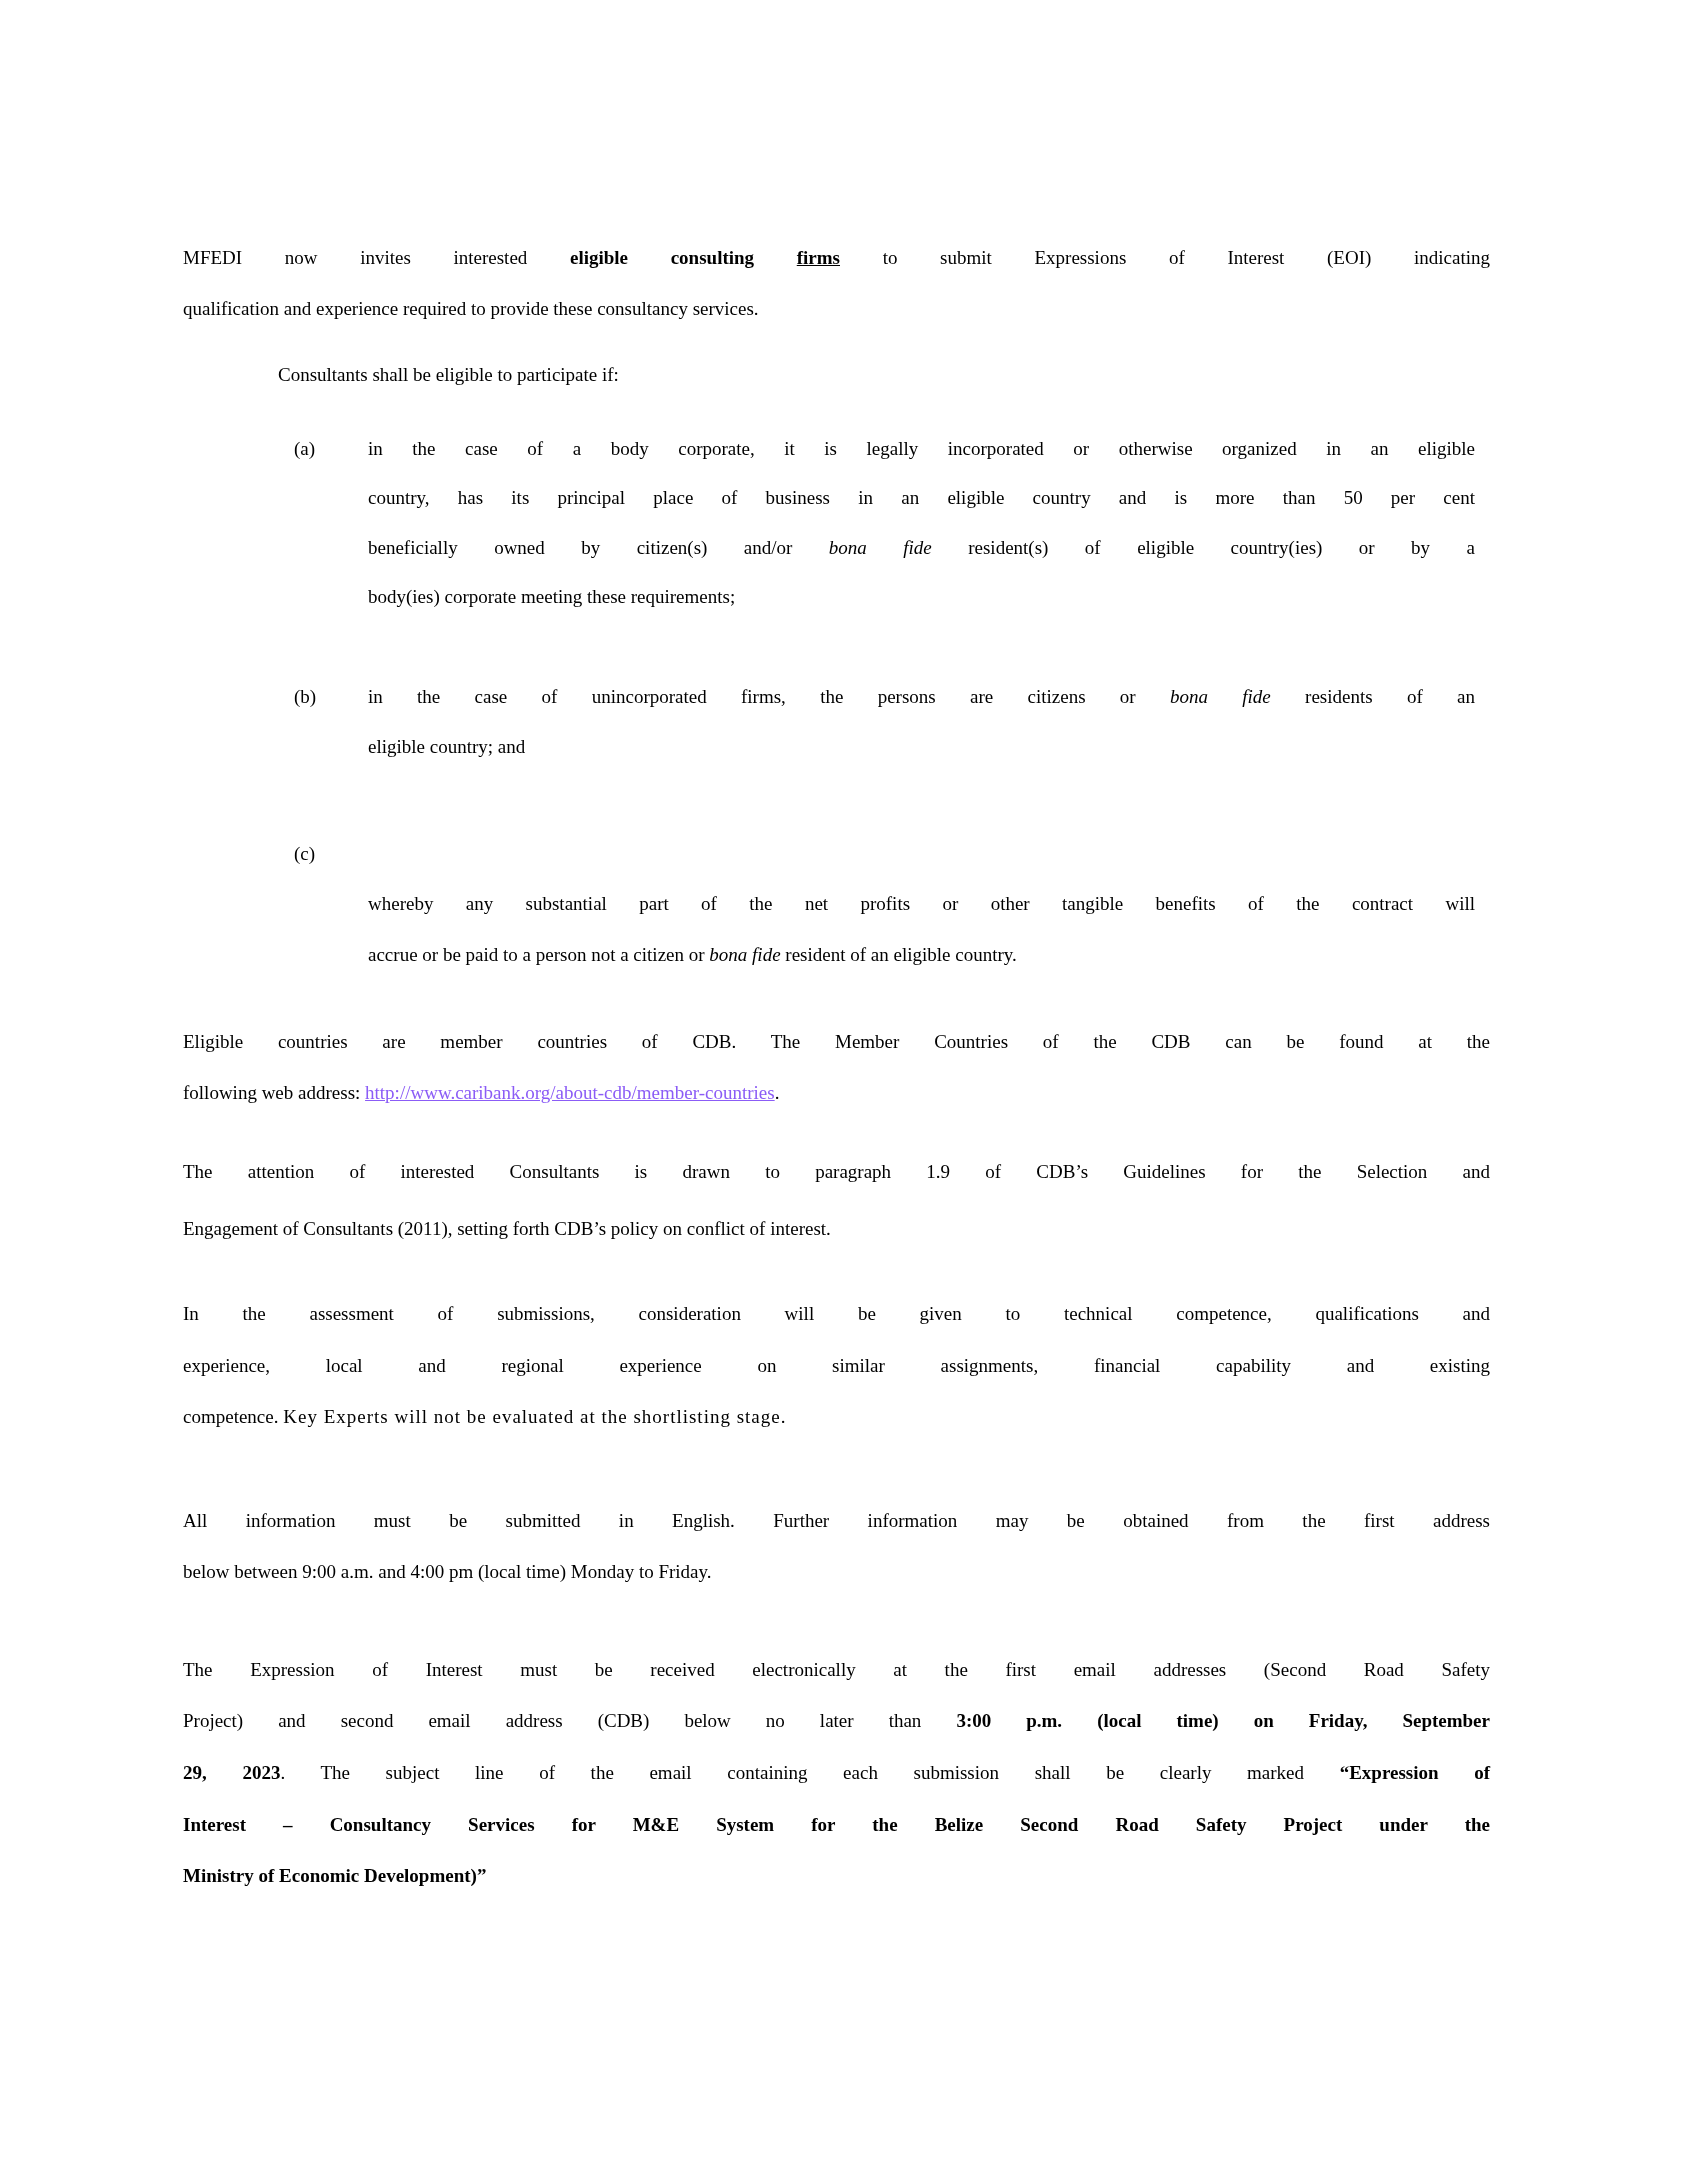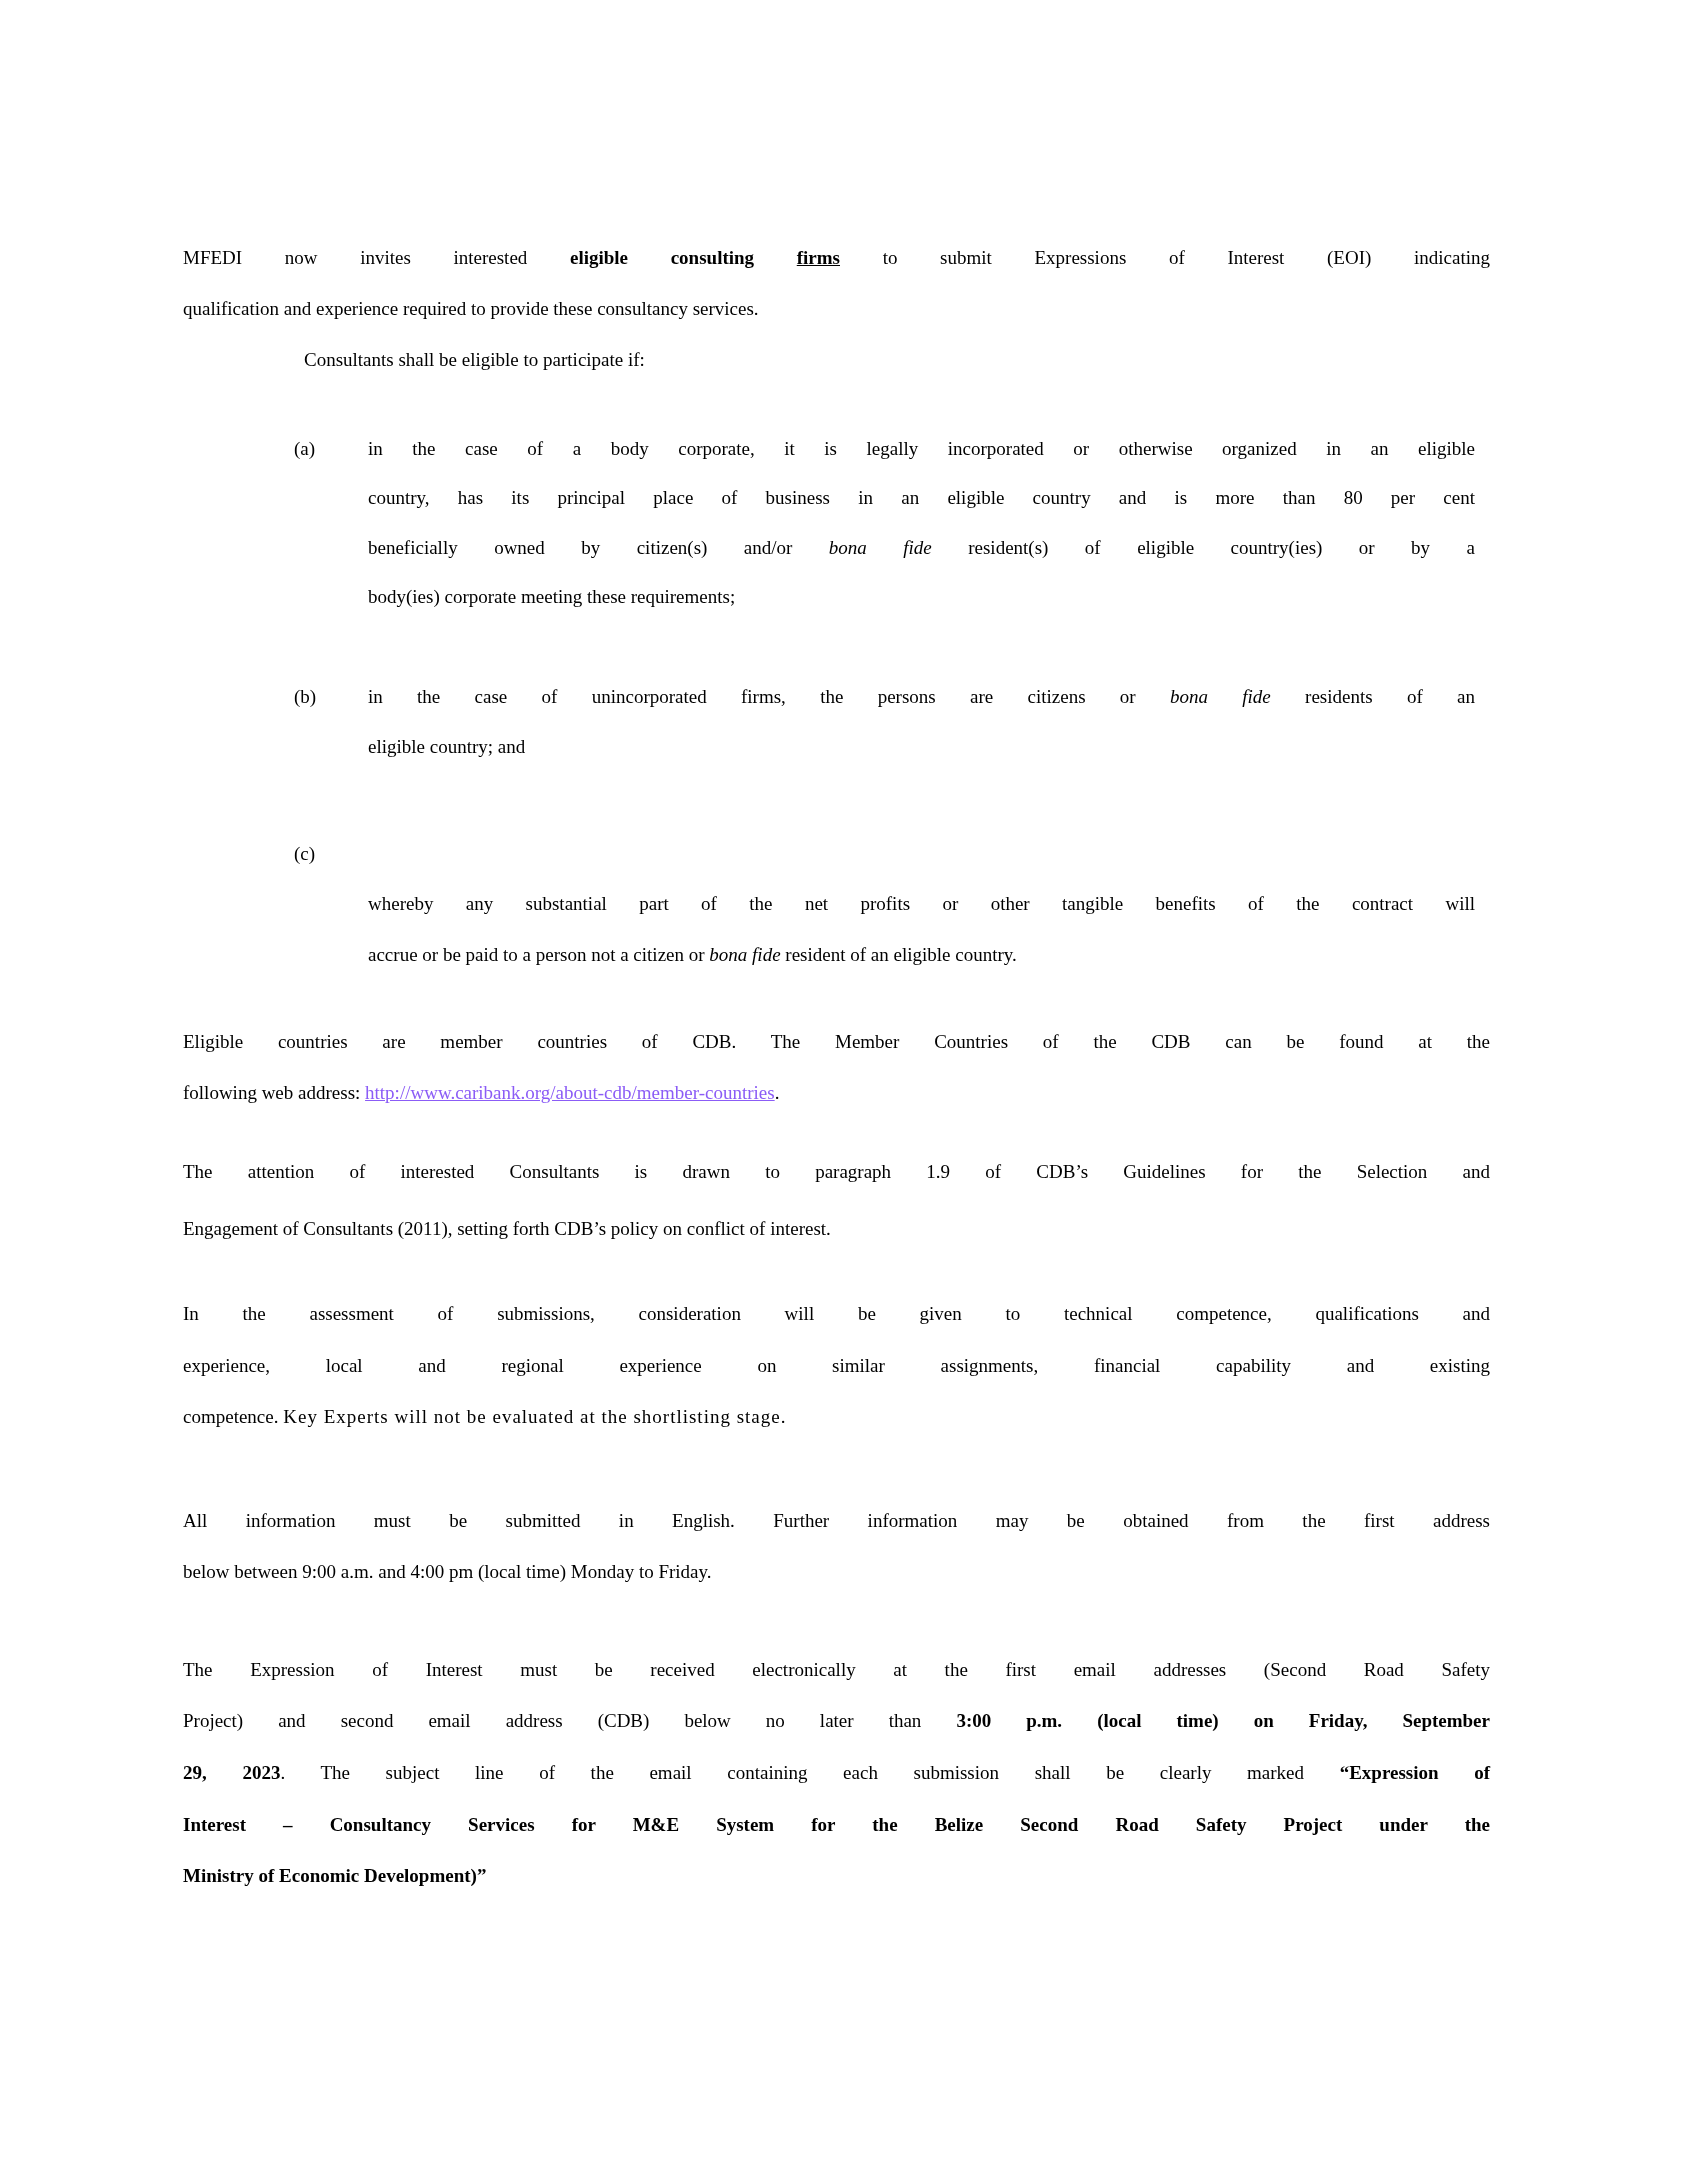--- a/index.html
+++ b/index.html
@@ -8,41 +8,41 @@
     position: absolute; left: 0; top: 0; width: 1683px; height: 2178px;
     background: #ffffff;
     font-family: "Liberation Serif", "DejaVu Serif", serif;
     font-size: 19px; color: #000000;
   }
   .line {
     position: absolute; left: 183px; width: 1307px;
     height: 40px; line-height: 40px; white-space: nowrap;
   }
   .just { text-align: justify; text-align-last: justify; }
-  .indent { left: 304px; width: 1196px; }
+  .indent { left: 278px; width: 1196px; margin-top: 15px; }
   .item-label { position: absolute; left: 294px; width: 69px; height: 40px; line-height: 40px; }
   .item-line { left: 368px; width: 1107px; }
   b, .bold { font-weight: bold; }
   i { font-style: italic; }
   u { text-decoration: underline; }
   a.link { color: #8b5cf6; text-decoration: underline; }
   .spaced { letter-spacing: 1px; }
 </style>
 </head>
 <body>
 
 <div class="page">
 
   <div class="line just" style="top:238px"><span>MFEDI now invites interested </span><b>eligible consulting </b><b><u>firms</u></b><span> to submit Expressions of Interest (EOI) indicating</span></div>
   <div class="line" style="top:289px">qualification and experience required to provide these consultancy services.</div>
   <div class="line indent" style="top:340px">Consultants shall be eligible to participate if:</div>
 
   <div class="item-label" style="top:429px">(a)</div>
   <div class="line item-line just" style="top:429px">in the case of a body corporate, it is legally incorporated or otherwise organized in an eligible</div>
-  <div class="line item-line just" style="top:478px">country, has its principal place of business in an eligible country and is more than 80 per cent</div>
+  <div class="line item-line just" style="top:478px">country, has its principal place of business in an eligible country and is more than 50 per cent</div>
   <div class="line item-line just" style="top:528px"><span>beneficially owned by citizen(s) and/or </span><i>bona fide</i><span> resident(s) of eligible country(ies) or by a</span></div>
   <div class="line item-line" style="top:577px">body(ies) corporate meeting these requirements;</div>
 
   <div class="item-label" style="top:677px">(b)</div>
   <div class="line item-line just" style="top:677px"><span>in the case of unincorporated firms, the persons are citizens or </span><i>bona fide</i><span> residents of an</span></div>
   <div class="line item-line" style="top:727px">eligible country; and</div>
 
   <div class="item-label" style="top:834px">(c)</div>
   <div class="line item-line just" style="top:884px">whereby any substantial part of the net profits or other tangible benefits of the contract will</div>
   <div class="line item-line" style="top:935px"><span>accrue or be paid to a person not a citizen or </span><i>bona fide</i><span> resident of an eligible country.</span></div>

